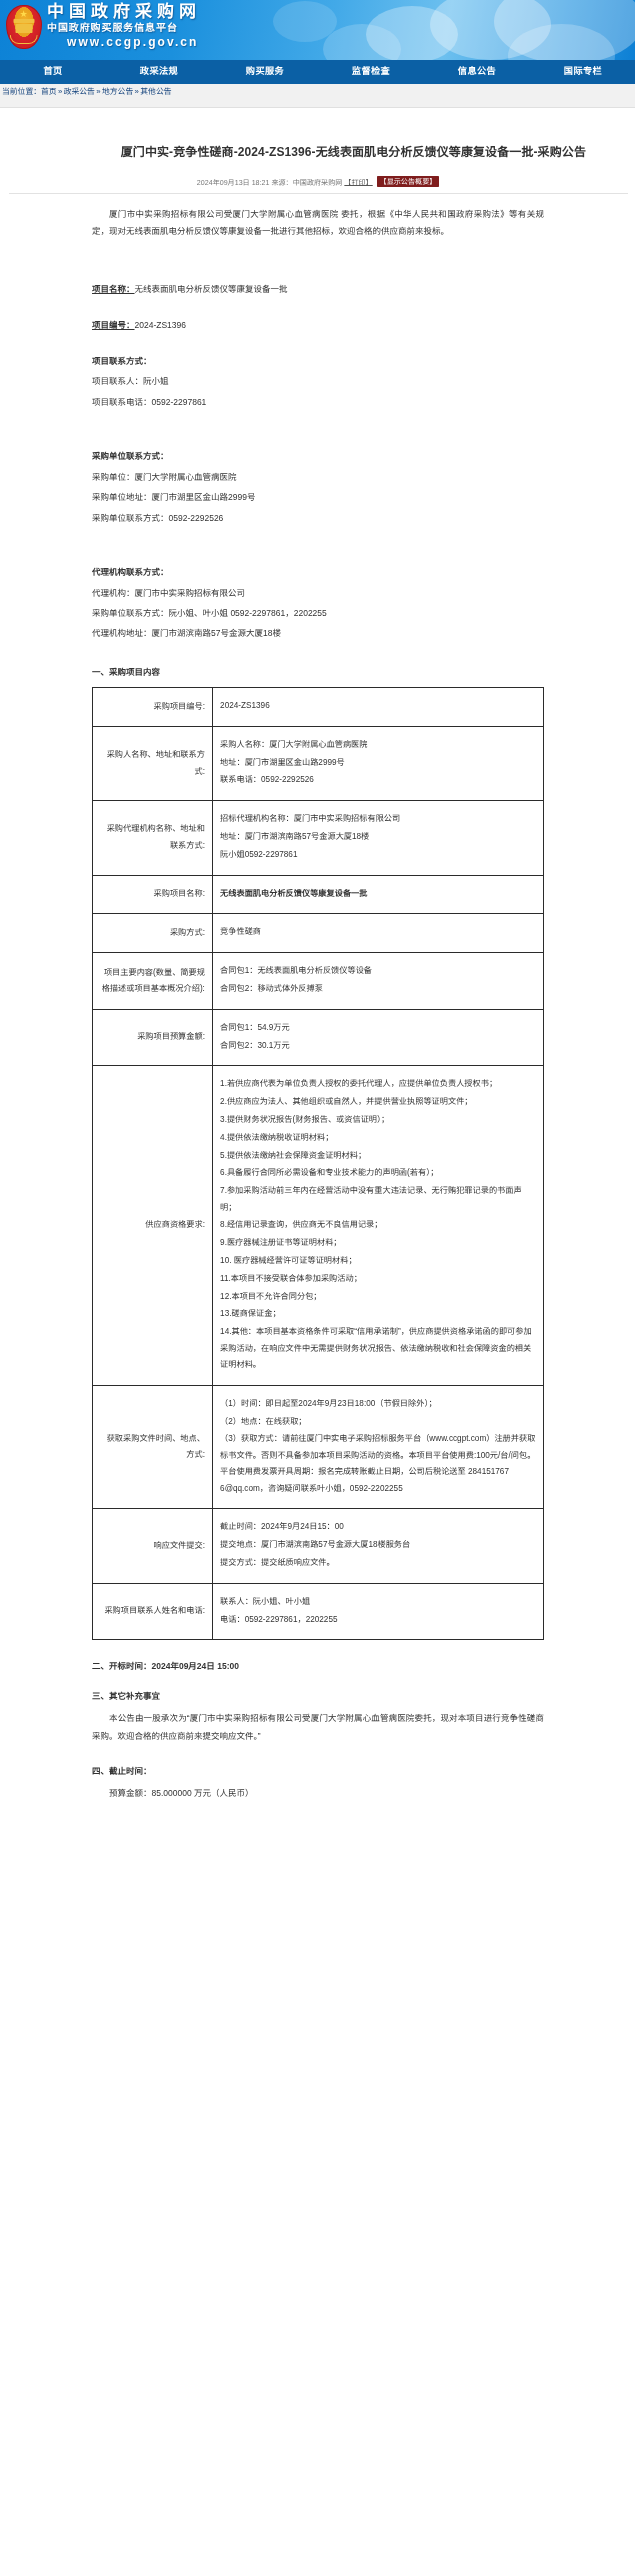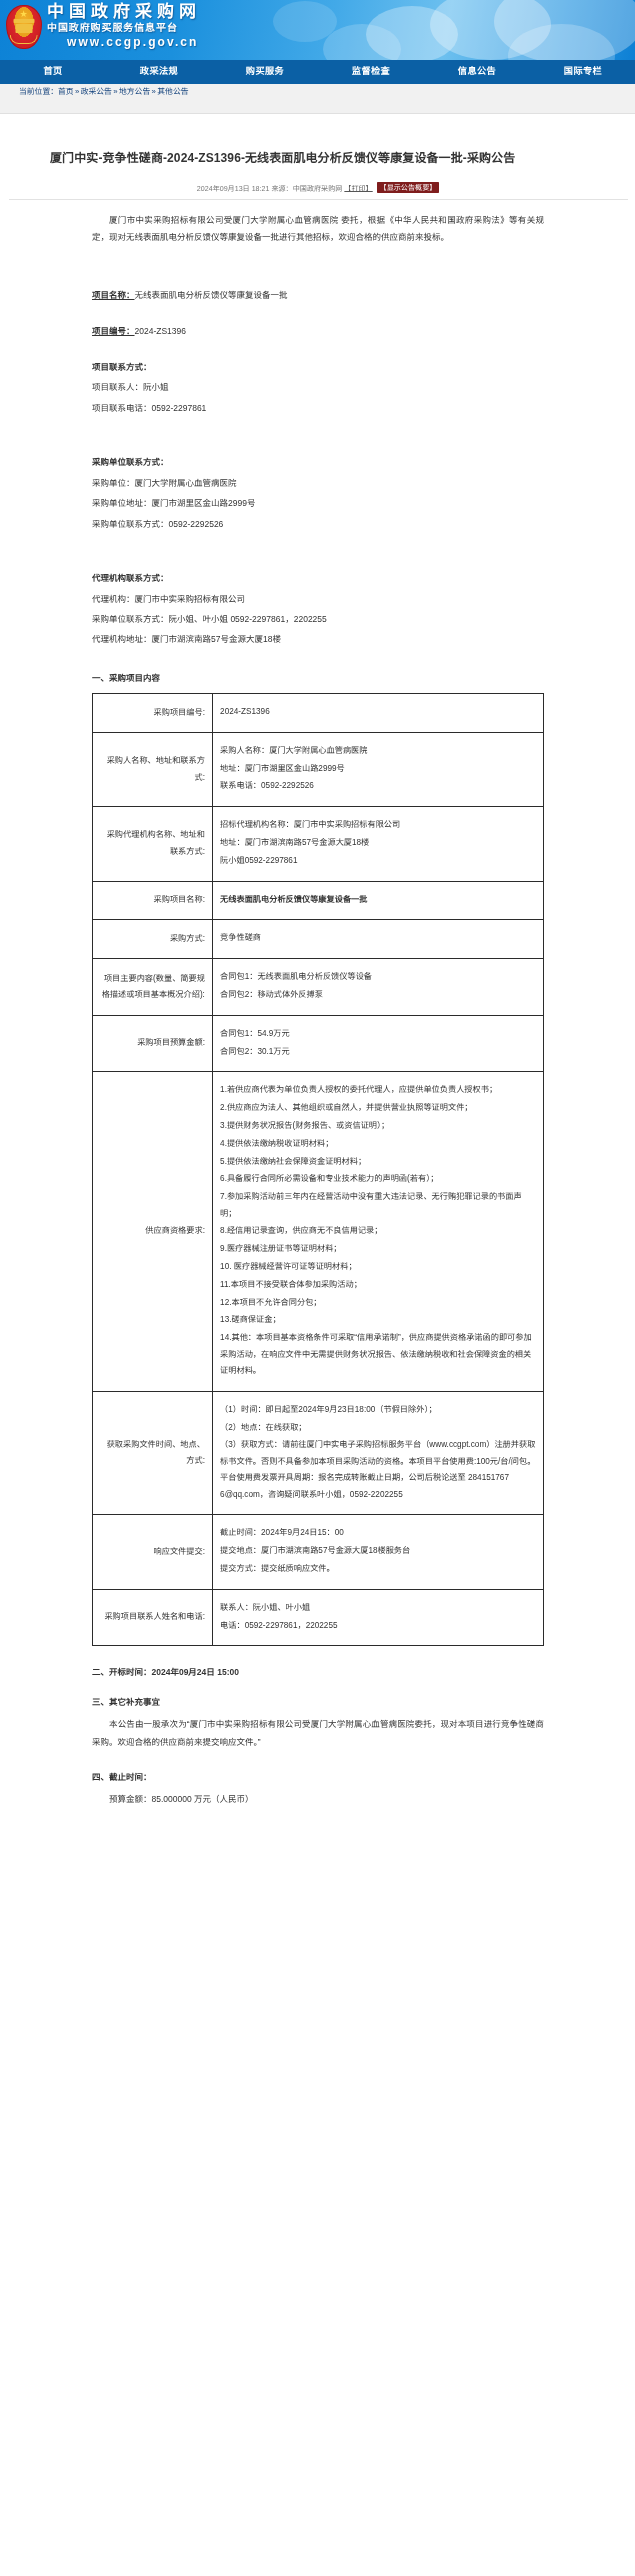--- a/index.html
+++ b/index.html
@@ -95,34 +95,34 @@
     font-weight:bold;
     text-decoration:none;
     line-height:23.5px;
     letter-spacing:0.4px;
   }
 
   
   .crumbbar {
     background:#f1f1f1;
     border-bottom:0.7px solid #e0e0e0;
-    height:30px;
+    height:24px;
     line-height:15.7px;
-    padding-left:19px;
+    padding-left:2px;
     font-size:7.8px;
     color:#18467f;
     white-space:nowrap;
   }
   .crumbbar a { color:#18467f; text-decoration:none; }
   .crumbbar .sep { color:#18467f; padding:0 1.4px; }
 
   
   .wrap { padding: 0 0 28.5px 0; }
   .article-title {
-    text-align:left;
+    text-align:right;
     font-size:12px;
     font-weight:bold;
     color:#333;
     line-height:1.55;
     padding: 27px 50px 0 50px;
     letter-spacing:0.1px;
   }
   .meta {
     text-align:center;
     font-size:7.1px;

